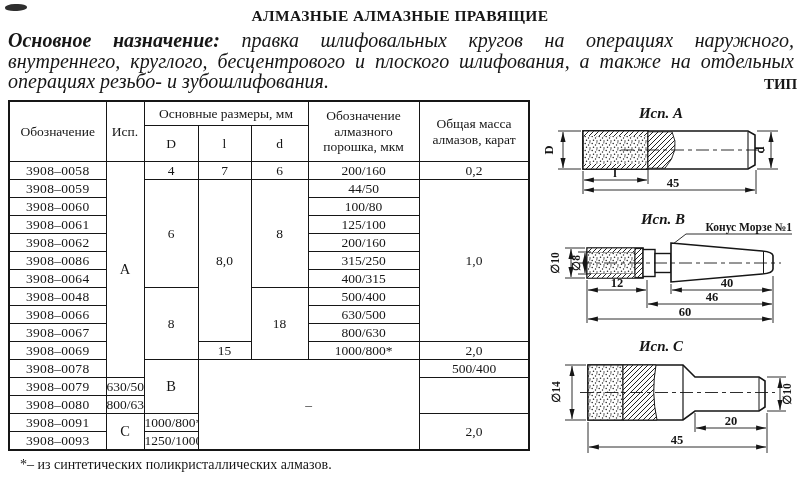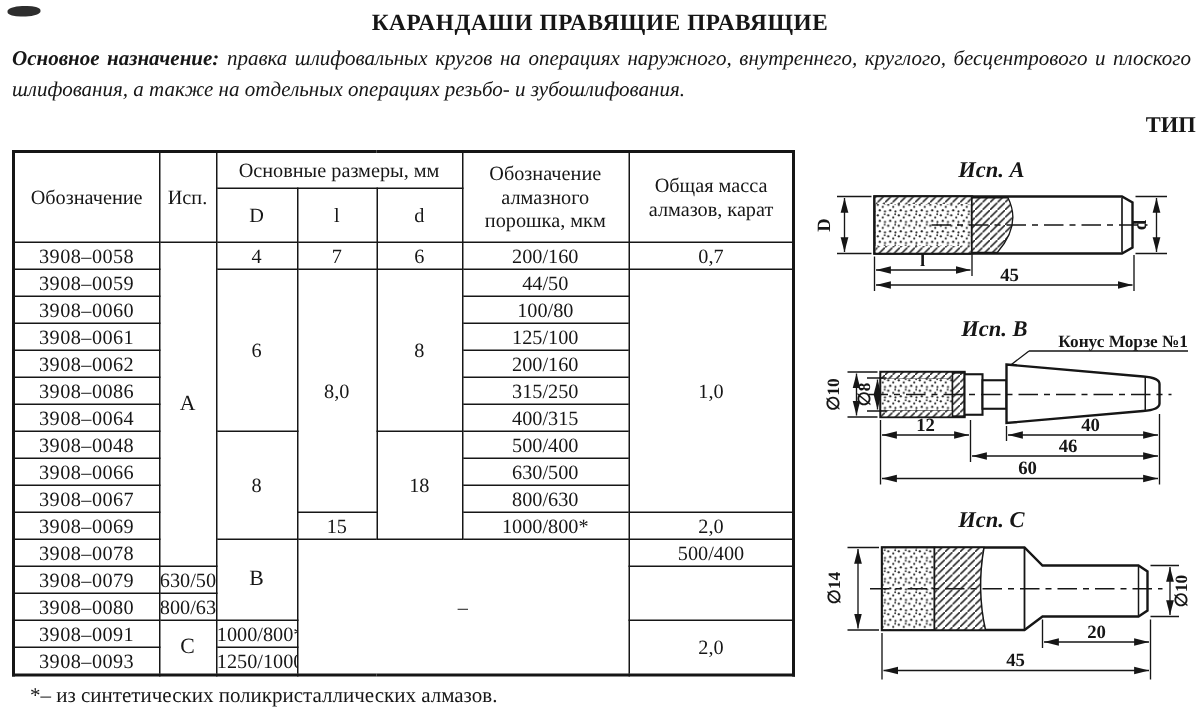--- a/index.html
+++ b/index.html
@@ -2,21 +2,21 @@
 <html><head>
 <meta charset="utf-8">
 <style>
   html,body{margin:0;padding:0;background:#888;}
   .page{position:relative;width:800px;height:484px;background:#fff;overflow:hidden;
         font-family:"Liberation Serif",serif;color:#161616;}
   .artifact{position:absolute;left:5px;top:4px;width:22px;height:7px;background:#1c1c1c;
         border-radius:45%;transform:rotate(-2deg);opacity:.92;}
   .title{position:absolute;top:7px;left:0;width:100%;text-align:center;margin:0;
         font-size:15.5px;font-weight:bold;letter-spacing:.4px;}
-  .purpose{position:absolute;top:30px;left:8px;width:786px;margin:0;font-size:14px;
+  .purpose{position:absolute;top:30px;left:8px;width:786px;margin:0;font-size:20px;
         font-style:italic;line-height:20.5px;text-align:justify;}
   .purpose .lead{font-weight:bold;}
   .typeheading{position:absolute;top:76px;left:0;width:780px;text-align:right;
         font-size:15px;font-weight:bold;padding-left:36px;}
   table.spec{position:absolute;left:8px;top:100px;width:520px;border-collapse:collapse;
         table-layout:fixed;border:2px solid #161616;font-size:13.5px;}
   table.spec th,table.spec td{border:1px solid #161616;text-align:center;vertical-align:middle;
         padding:0;font-weight:normal;overflow:hidden;}
   table.spec thead tr:first-child th{height:23px;}
   table.spec thead tr:nth-child(2) th{height:35px;}
@@ -31,21 +31,21 @@
   .ddia{font:bold 11.5px "Liberation Serif",serif;fill:#161616;}
   .dcone{font:bold 11.5px "Liberation Serif",serif;fill:#161616;}
 </style>
 </head>
 <body>
 
 <div class="page">
 
   <div class="artifact"></div>
 
-  <h1 class="title">КАРАНДАШИ ПРАВЯЩИЕ ПРАВЯЩИЕ</h1>
+  <h1 class="title">АЛМАЗНЫЕ АЛМАЗНЫЕ ПРАВЯЩИЕ</h1>
 
   <p class="purpose"><span class="lead">Основное назначение:</span>
      <span>правка шлифовальных кругов на операциях наружного, внутреннего, круглого, бесцентрового и плоского шлифования, а также на отдельных операциях резьбо- и зубошлифования.</span></p>
 
   <div class="typeheading">ТИП 04</div>
 
   <table class="spec">
     <colgroup>
       <col style="width:97px">
         <col style="width:38px">
@@ -70,21 +70,21 @@
       </tr>
     </thead>
     <tbody>
         <tr>
           <td class="designation-cell">3908–0058</td>
           <td rowspan="12" class="version-cell">А</td>
           <td class="dim-cell">4</td>
           <td class="dim-cell">7</td>
           <td class="dim-cell">6</td>
           <td class="grit-cell">200/160</td>
-          <td class="mass-cell">0,7</td>
+          <td class="mass-cell">0,2</td>
         </tr>
         <tr>
           <td class="designation-cell">3908–0059</td>
           <td rowspan="6" class="dim-cell">6</td>
           <td rowspan="9" class="dim-cell">8,0</td>
           <td rowspan="6" class="dim-cell">8</td>
           <td class="grit-cell">44/50</td>
           <td rowspan="9" class="mass-cell">1,0</td>
         </tr>
         <tr>

